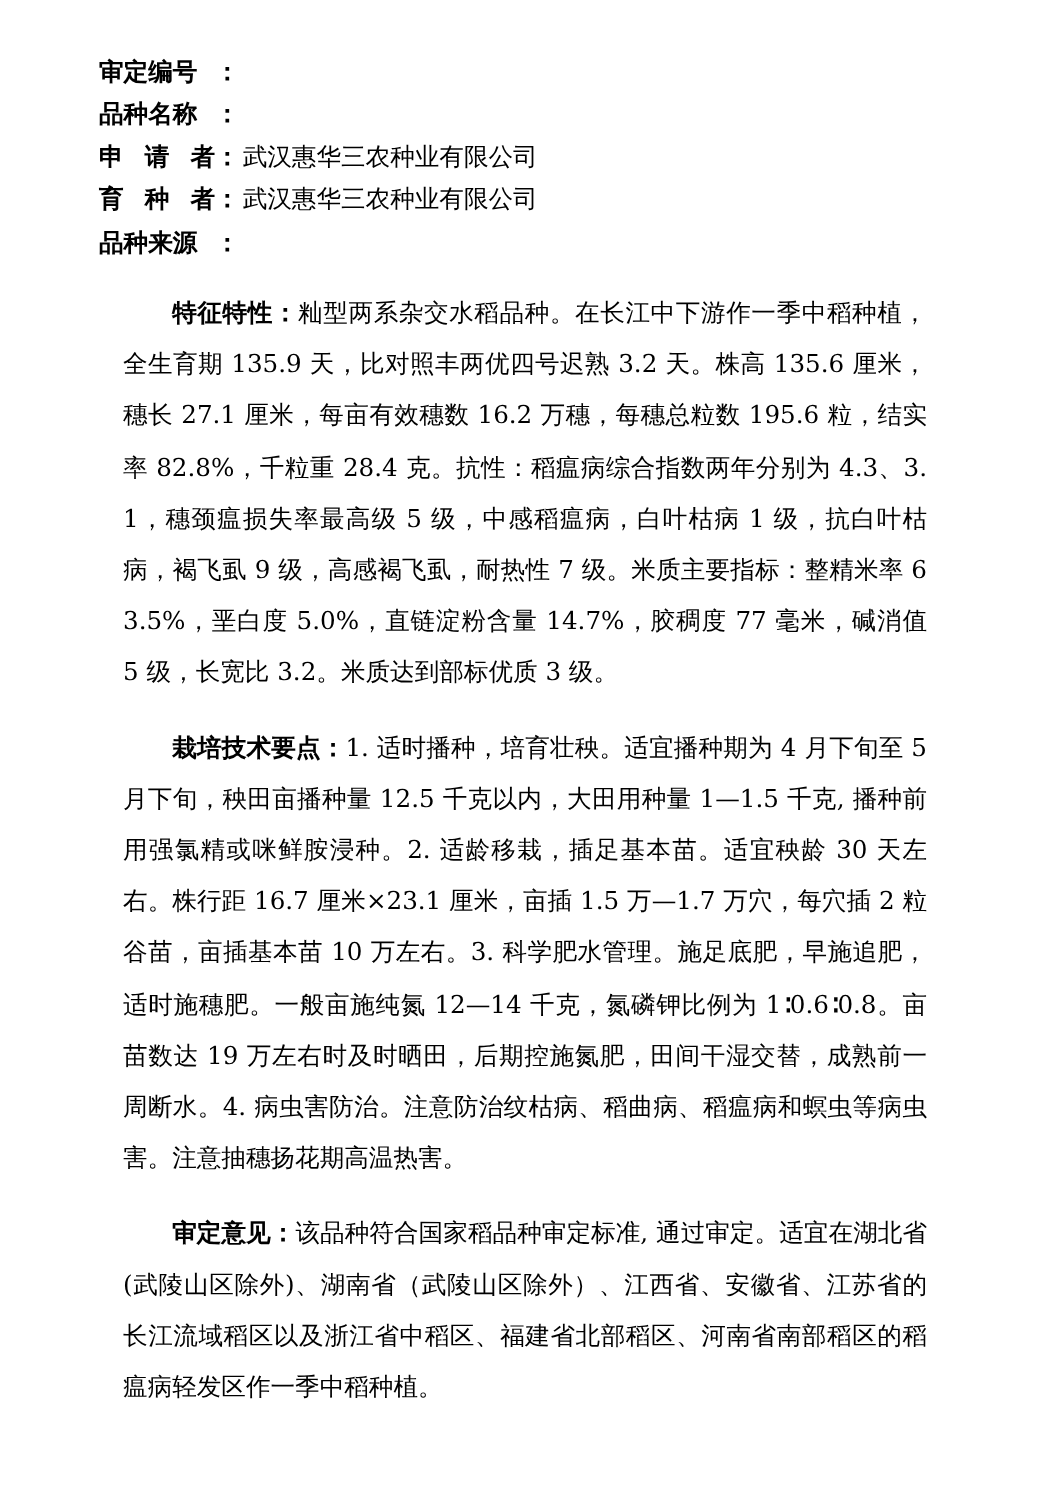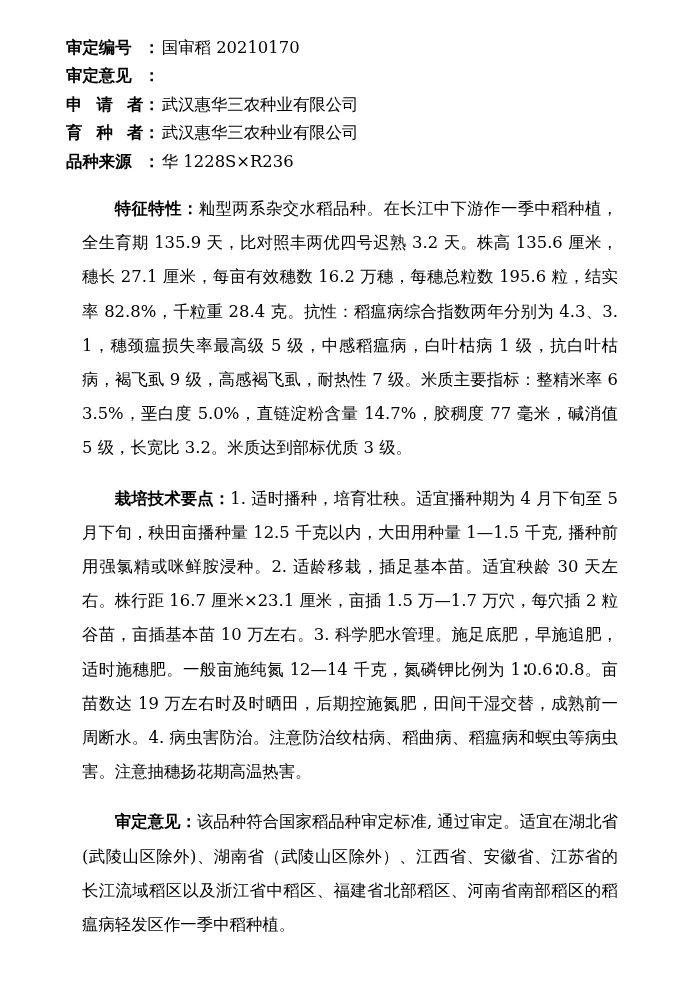--- a/index.html
+++ b/index.html
@@ -82,44 +82,42 @@
 </head>
 <body>
 
 <div id="page">
 
   <div class="fields">
 
     <div class="field-row">
       <span class="field-label plain">审定编号</span>
         <span class="field-colon">：</span>
-        <span class="field-value">国审稻 20210170</span>
     </div>
 
     <div class="field-row">
-      <span class="field-label plain">审定意见</span>
+      <span class="field-label plain">品种名称</span>
         <span class="field-colon">：</span>
     </div>
 
     <div class="field-row">
       <span class="field-label spread">申请者</span>
         <span class="field-colon">：</span>
         <span class="field-value">武汉惠华三农种业有限公司</span>
     </div>
 
     <div class="field-row">
       <span class="field-label spread">育种者</span>
         <span class="field-colon">：</span>
         <span class="field-value">武汉惠华三农种业有限公司</span>
     </div>
 
     <div class="field-row">
       <span class="field-label plain">品种来源</span>
         <span class="field-colon">：</span>
-        <span class="field-value">华 1228S×R236</span>
     </div>
 
   </div>
 
   <p class="para"><span class="lead">特征特性：</span><span>籼型两系杂交水稻品种。在长江中下游作一季中稻种植，全生育期 135.9 天，比对照丰两优四号迟熟 3.2 天。株高 135.6 厘米，穗长 27.1 厘米，每亩有效穗数 16.2 万穗，每穗总粒数 195.6 粒，结实率 82.8%，千粒重 28.4 克。抗性：稻瘟病综合指数两年分别为 4.3、3.1，穗颈瘟损失率最高级 5 级，中感稻瘟病，白叶枯病 1 级，抗白叶枯病，褐飞虱 9 级，高感褐飞虱，耐热性 7 级。米质主要指标：整精米率 63.5%，垩白度 5.0%，直链淀粉含量 14.7%，胶稠度 77 毫米，碱消值 5 级，长宽比 3.2。米质达到部标优质 3 级。</span></p>
 
 
   <p class="para"><span class="lead">栽培技术要点：</span><span>1. 适时播种，培育壮秧。适宜播种期为 4 月下旬至 5 月下旬，秧田亩播种量 12.5 千克以内，大田用种量 1—1.5 千克, 播种前用强氯精或咪鲜胺浸种。2. 适龄移栽，插足基本苗。适宜秧龄 30 天左右。株行距 16.7 厘米×23.1 厘米，亩插 1.5 万—1.7 万穴，每穴插 2 粒谷苗，亩插基本苗 10 万左右。3. 科学肥水管理。施足底肥，早施追肥，适时施穗肥。一般亩施纯氮 12—14 千克，氮磷钾比例为 1∶0.6∶0.8。亩苗数达 19 万左右时及时晒田，后期控施氮肥，田间干湿交替，成熟前一周断水。4. 病虫害防治。注意防治纹枯病、稻曲病、稻瘟病和螟虫等病虫害。注意抽穗扬花期高温热害。</span></p>
 
   <p class="para"><span class="lead">审定意见：</span><span>该品种符合国家稻品种审定标准, 通过审定。适宜在湖北省(武陵山区除外)、湖南省（武陵山区除外）、江西省、安徽省、江苏省的长江流域稻区以及浙江省中稻区、福建省北部稻区、河南省南部稻区的稻瘟病轻发区作一季中稻种植。</span></p>

